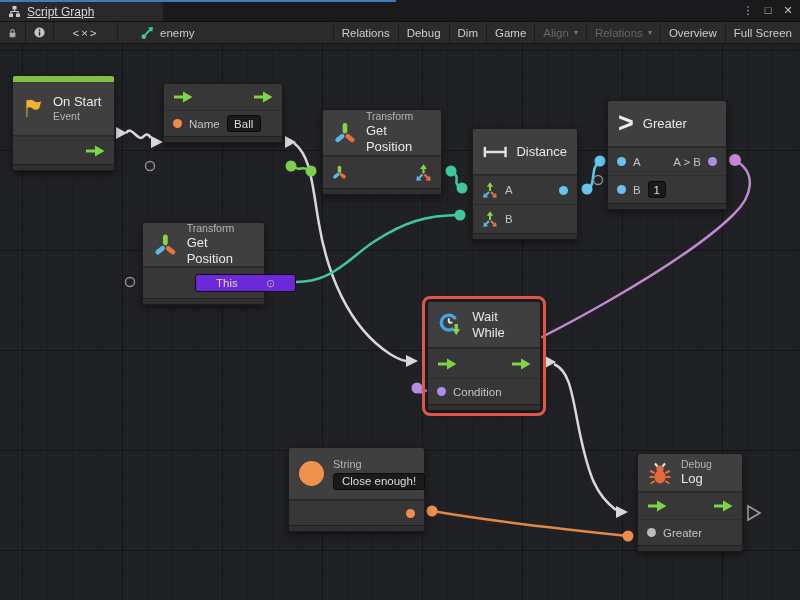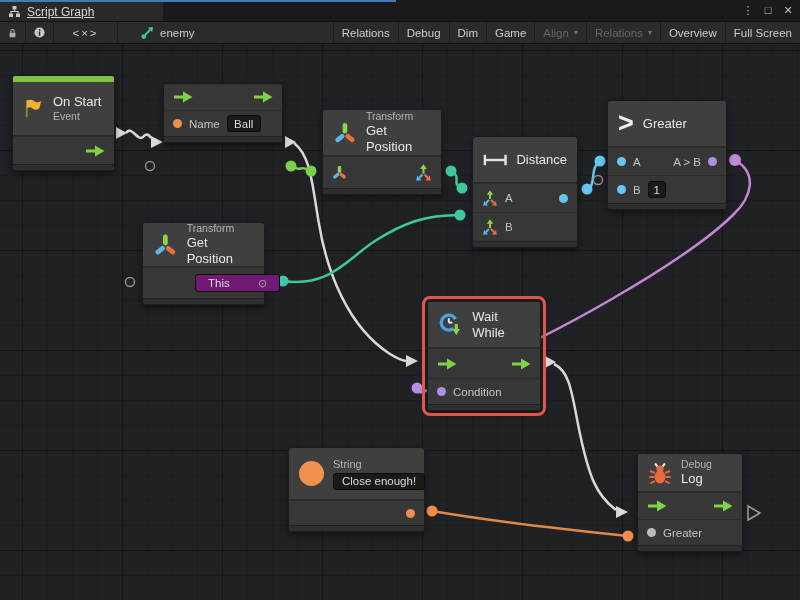--- a/index.html
+++ b/index.html
@@ -47,22 +47,22 @@
   .ncat { font-size:10.5px; color:#b3b3b3; line-height:13px; }
   .ntitle { font-size:13px; color:#e8e8e8; line-height:16px; }
   .nrow { display:flex; align-items:center; gap:7px; padding:0 9px; border-top:1px solid #2d2d2d; }
   .nrow:first-of-type { border-top:none; }
   .nfoot { height:6px; background:#2f2f2f; border-top:1px solid #202020; border-radius:0 0 3px 3px; }
   .plabel { font-size:11.5px; color:#c3c3c3; }
   .dot { width:9px; height:9px; border-radius:50%; flex:0 0 auto; }
   .spacer { flex:1; }
   .nfield { background:#1a1a1a; border:1px solid #0c0c0c; border-radius:3px; color:#dcdcdc;
     font-size:11.5px; font-family:"Liberation Sans",sans-serif; height:17px; padding:0 4px;text-align:center; }
-  .field-wrap { display:flex; align-items:center; background:#701a75; border:1px solid #0c0c0c;
-    border-radius:3px; height:18px; padding:0 12px; gap:4px;margin-left:38px; }
+  .field-wrap { display:flex; align-items:center; background:#6d28d9; border:1px solid #0c0c0c;
+    border-radius:3px; height:18px; padding:0 20px; gap:4px;margin-left:38px; }
   .field-wrap input { background:transparent; border:none; color:#dcdcdc; font-size:11.5px; width:46px;
     font-family:"Liberation Sans",sans-serif; }
   .picker { color:#a9a9a9; font-size:11px; line-height:11px; }
   .greater-glyph { font-size:27px; font-weight:bold; color:#ececec; line-height:27px; }
   .string-circle { width:25px; height:25px; border-radius:50%; background:#f0914e; flex:0 0 auto; }
 </style>
 </head>
 <body>
 
 <div class="titlebar">
@@ -233,21 +233,21 @@
           <polygon points="4.8,4.8 11.2,4.8 8,0.3" fill="#8bd44a"></polygon>
         <line x1="7" y1="10" x2="4" y2="13" stroke="#5cb8ea" stroke-width="2"></line>
           <polygon points="6.2,15.2 1.2,15.7 2,10.9" fill="#5cb8ea"></polygon>
         <line x1="9" y1="10" x2="12" y2="13" stroke="#e8703d" stroke-width="2"></line>
           <polygon points="9.8,15.2 14.8,15.7 14,10.9" fill="#e8703d"></polygon>
       </svg>
     </div>
     <div class="nfoot"></div>
   </div>
 
-  <div class="node" style="left:472px; top:92px; width:106px">
+  <div class="node" style="left:472px; top:84px; width:106px">
     <div class="nhead" style="height:46px">
       <svg width="25" height="14" viewBox="0 0 26 14">
         <line x1="2" y1="1.5" x2="2" y2="12.5" stroke="#e2e2e2" stroke-width="2.6"></line>
         <line x1="24" y1="1.5" x2="24" y2="12.5" stroke="#e2e2e2" stroke-width="2.6"></line>
         <line x1="2" y1="7" x2="24" y2="7" stroke="#e2e2e2" stroke-width="2.6"></line>
       </svg>
       <div class="ntitle">Distance</div>
     </div>
     <div class="nrow" style="height:29px">
       <svg width="16" height="16" viewBox="0 0 16 16">

